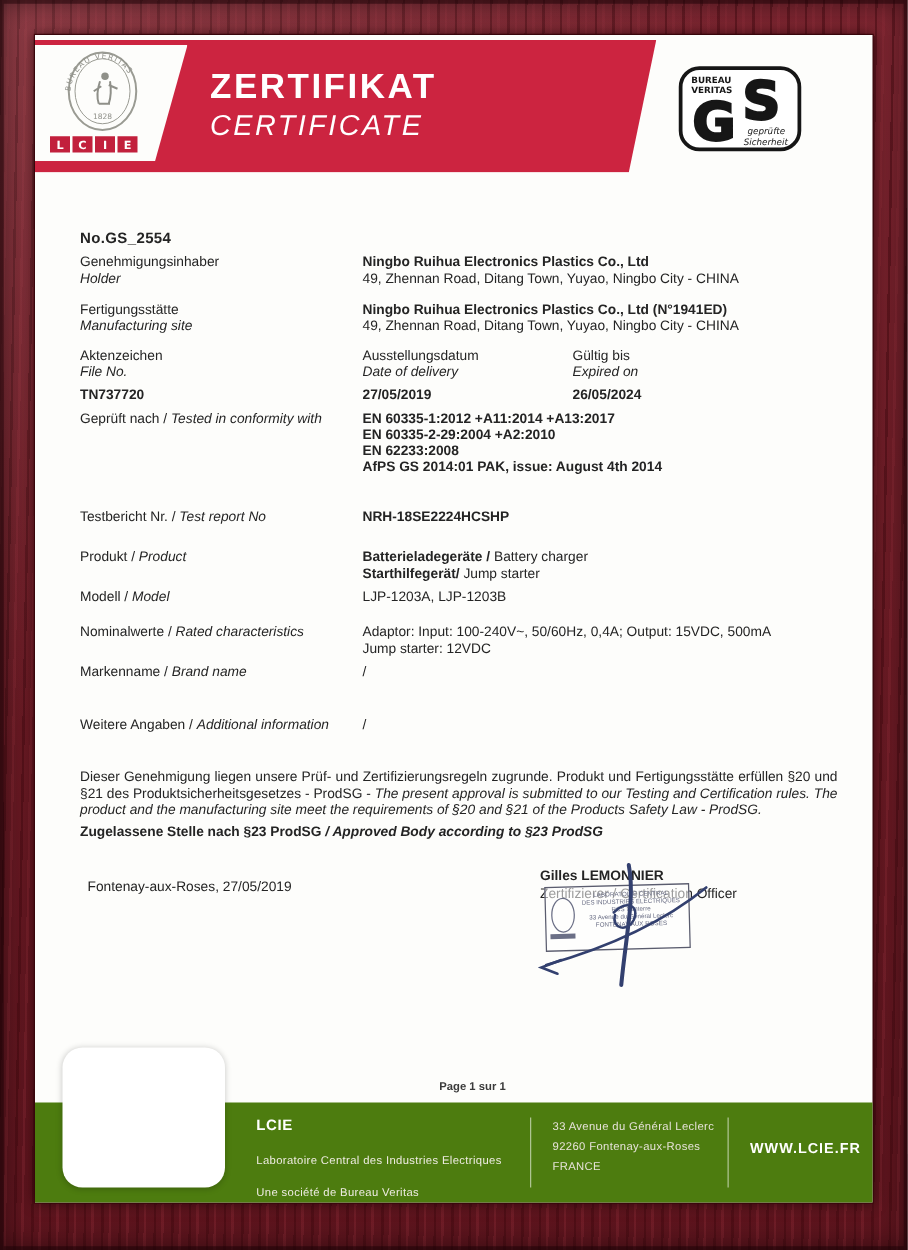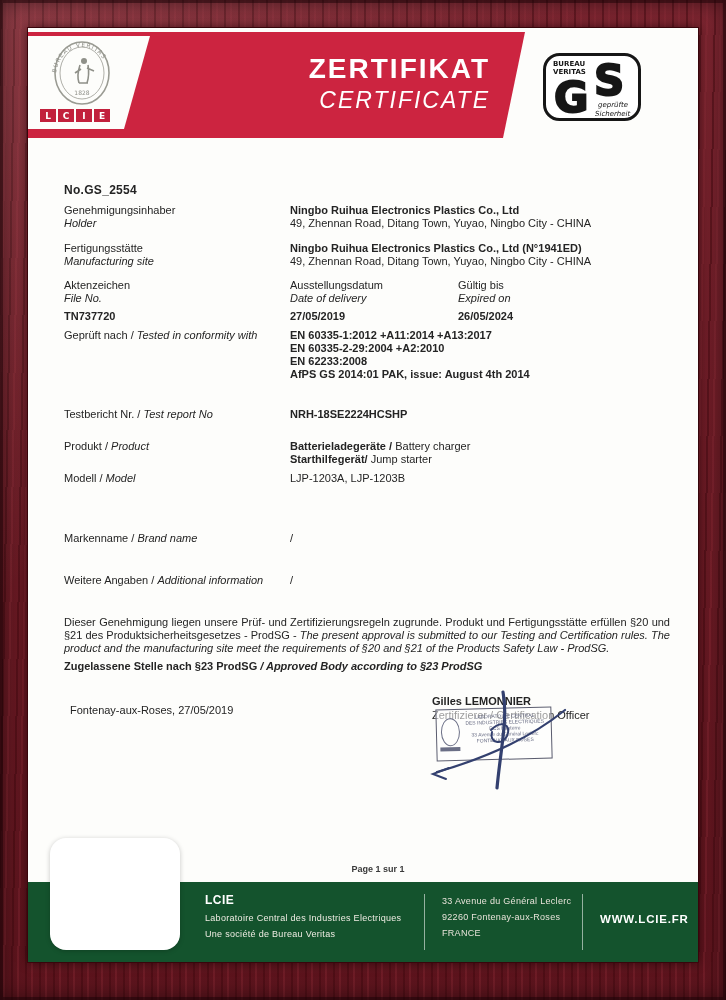--- a/index.html
+++ b/index.html
@@ -16,21 +16,21 @@
     box-shadow:inset 0 0 0 3px rgba(28,2,6,.5), inset 0 0 22px rgba(0,0,0,.55);}
   
   .page{position:absolute;left:28px;right:28px;top:28px;bottom:38px;background:#fdfdfb;
     box-shadow:0 0 10px rgba(25,0,5,.7), 0 0 0 1px #48080f; color:#242424;}
   .abs{position:absolute;}
   
   .banner{position:absolute;left:0;top:4px;width:100%;height:106px;background:#cc2440;
     clip-path:polygon(0 0,497px 0,475px 100%,0 100%);}
   .notch{position:absolute;left:0;top:4px;width:122px;height:93px;background:#fdfdfb;
     clip-path:polygon(0 0,122px 0,96px 100%,0 100%);}
-  .banner-title{position:absolute;left:132px;top:22px;width:330px;text-align:right;color:#fff;}
+  .banner-title{position:absolute;left:140px;top:22px;width:330px;text-align:left;color:#fff;}
   .t-de{font-size:28px;font-weight:bold;letter-spacing:2px;line-height:30px;}
   .t-en{font-size:23px;font-style:italic;letter-spacing:2px;line-height:26px;margin-top:3px;}
   
   .row{position:absolute;left:36px;width:610px;font-size:11px;line-height:13px;}
   .lbl-de{display:block;}
   .lbl-en{display:block;font-style:italic;}
   .inline-en{font-style:italic;}
   .val{position:absolute;left:226px;top:0;width:384px;}
   .b{font-weight:bold;}
   .certno{font-size:12px;font-weight:bold;letter-spacing:.3px;}
@@ -46,24 +46,24 @@
   .signer{position:absolute;left:404px;top:666px;font-size:11px;line-height:14px;width:220px;}
   .stamp{position:absolute;left:408px;top:680px;width:116px;height:52px;border:1px solid #5a5c6e;
     transform:rotate(-1.5deg);background:rgba(255,255,255,.55);color:#6b6f86;
     font-size:5px;line-height:6px;text-align:center;padding:4px 2px 0 24px;box-sizing:border-box;}
   .stamp-oval{position:absolute;left:4px;top:8px;width:17px;height:26px;border:1px solid #6b6f86;
     border-radius:50%;}
   .stamp-oval::after{content:"";position:absolute;left:-2px;bottom:-6px;width:20px;height:4px;background:#6b6f86;}
   .sig-svg{position:absolute;left:385px;top:658px;}
   
   .pagenum{position:absolute;left:30px;top:836px;width:640px;text-align:center;font-size:9px;font-weight:bold;color:#3a3a3a;}
-  .footer{position:absolute;left:0;bottom:0;width:100%;height:80px;background:#14532d;}
+  .footer{position:absolute;left:0;bottom:0;width:100%;height:80px;background:#4d7c0f;}
   .f-org{position:absolute;left:177px;top:11px;color:#fff;}
   .f-org .t1{font-size:12px;font-weight:bold;letter-spacing:.5px;}
-  .f-org .t2,.f-addr div{font-size:9px;color:#efece3;margin-top:6px;letter-spacing:.3px;}
+  .f-org .t2,.f-addr div{font-size:9px;color:#efece3;margin-top:16px;letter-spacing:.3px;}
   .f-addr{position:absolute;left:414px;top:11px;}
   .f-addr div{margin-top:0;line-height:16px;color:#e7e3d9;}
   .f-div{position:absolute;top:12px;width:1px;height:56px;background:rgba(255,255,255,.55);}
   .f-web{position:absolute;left:572px;top:31px;font-size:11.5px;font-weight:bold;color:#fff;letter-spacing:.8px;}
   .sticker{position:absolute;left:22px;top:810px;width:130px;height:112px;background:#fff;
     border-radius:16px;box-shadow:0 1px 5px rgba(0,0,0,.22);z-index:3;}
   svg text{font-family:"DejaVu Sans", "Liberation Sans", sans-serif;}
 </style>
 </head>
 <body>
@@ -180,20 +180,28 @@
              <span>Jump starter</span></div>
       </div>
     </div>
 
     <div class="row" style="top:444px;">
       <span>Modell /</span>
       <span class="inline-en">Model</span>
       <div class="val">LJP-1203A, LJP-1203B</div>
     </div>
 
+    <div class="row" style="top:472px;">
+      <span>Nominalwerte /</span>
+      <span class="inline-en">Rated characteristics</span>
+      <div class="val">
+        <div>Adaptor: Input: 100-240V~, 50/60Hz, 0,4A; Output: 15VDC, 500mA</div>
+        <div>Jump starter: 12VDC</div>
+      </div>
+    </div>
 
     <div class="row" style="top:504px;">
       <span>Markenname /</span>
       <span class="inline-en">Brand name</span>
       <div class="val">/</div>
     </div>
 
     <div class="row" style="top:546px;">
       <span>Weitere Angaben /</span>
       <span class="inline-en">Additional information</span>

